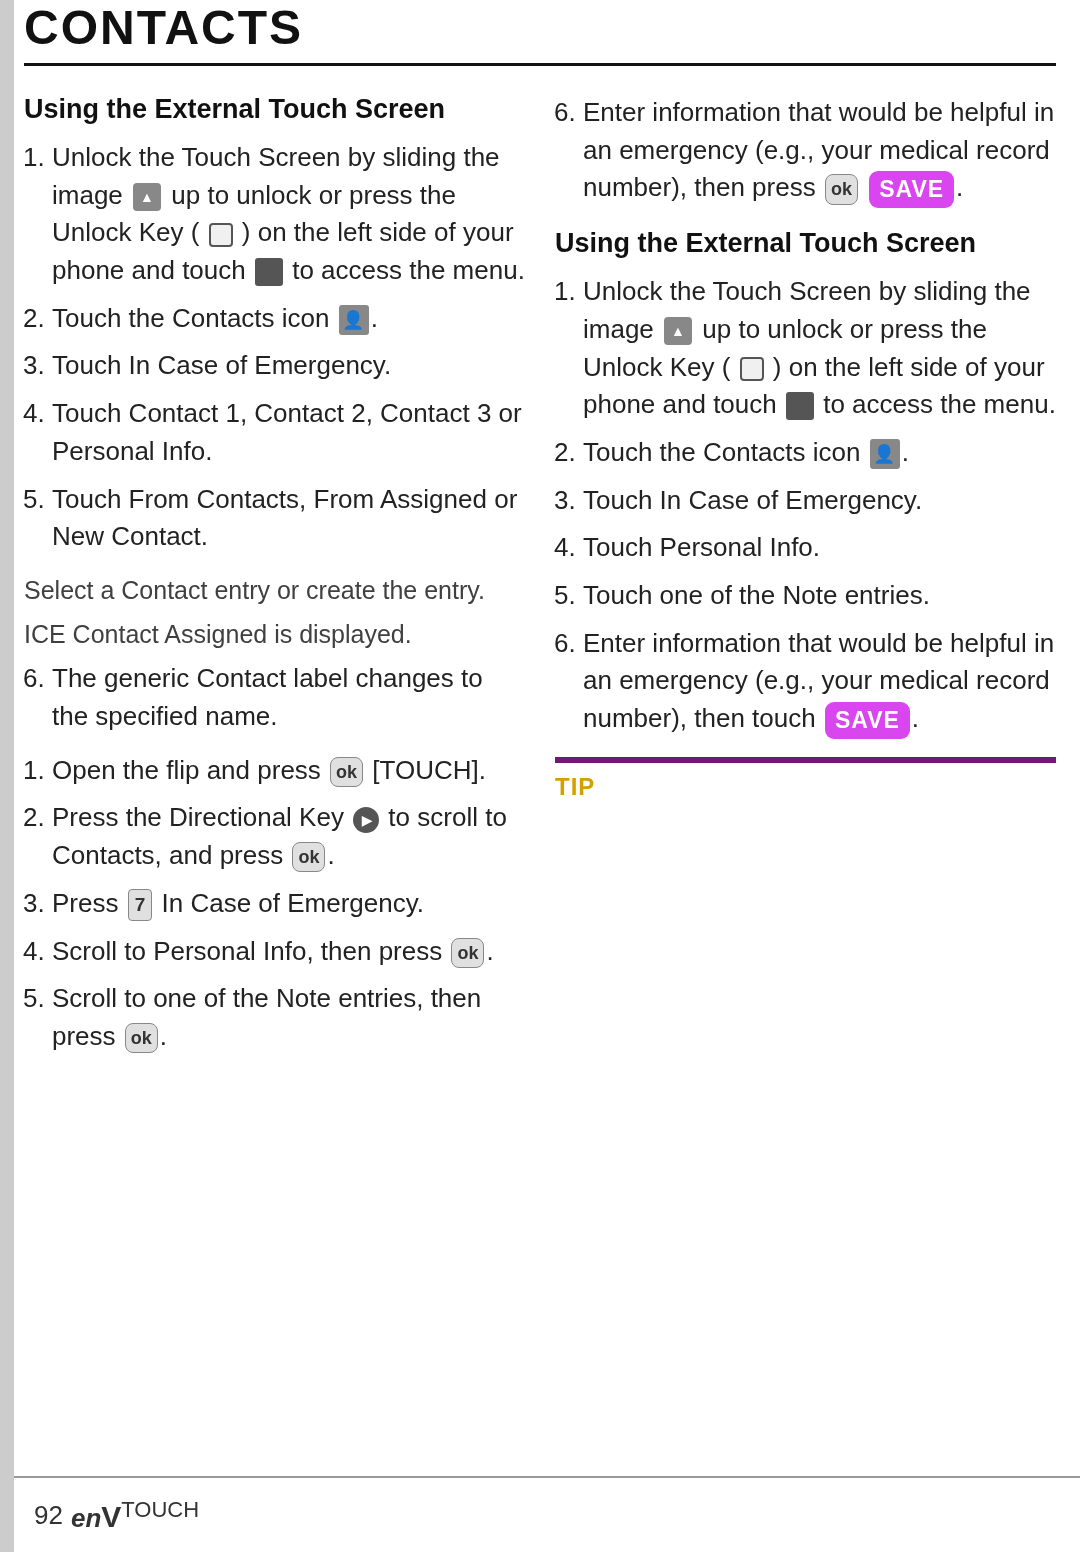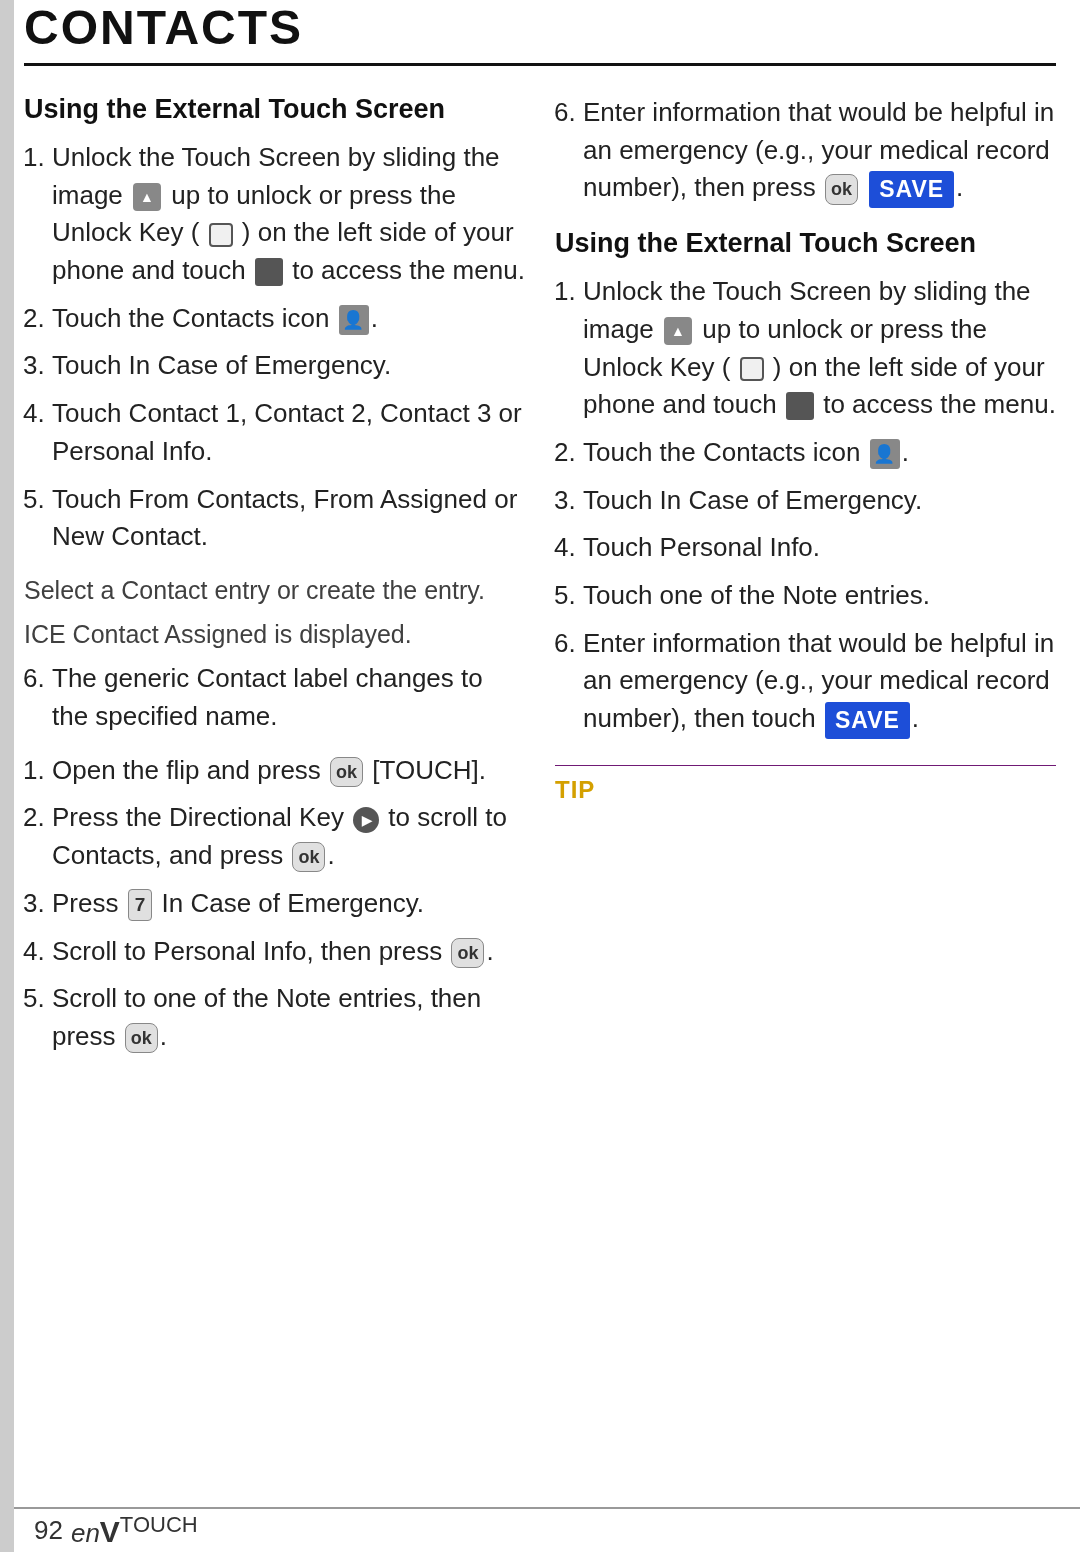--- a/index.html
+++ b/index.html
@@ -60,22 +60,22 @@
     }
     .sub-note {
       font-size: 25px;
       line-height: 1.45;
       margin-left: 0px;
       margin-bottom: 8px;
       color: #404040;
     }
     .bold { font-weight: 400; }
     .tip-box {
-      margin-top: 26px;
-      border-top: 1px solid #701a75;
+      margin-top: 18px;
+      border-top: 6px solid #701a75;
       padding-top: 10px;
     }
     .tip-label {
       color: #d4a000;
       font-weight: 900;
       font-size: 24px;
       letter-spacing: 1px;
       margin-bottom: 6px;
     }
     .tip-text {
@@ -188,62 +188,62 @@
       border-radius: 4px;
       font-size: 19px;
       padding: 1px 6px;
       vertical-align: middle;
       color: #333;
       font-weight: bold;
     }
     
     .save-btn {
       display: inline-block;
-      background: #1d4ed8;
+      background: #d946ef;
       color: #fff;
       font-size: 23px;
       font-weight: 900;
       padding: 2px 10px;
-      border-radius: 3px;
+      border-radius: 9px;
       vertical-align: middle;
       letter-spacing: 1px;
     }
     
     .ice-key {
       display: inline-block;
       background: #888;
       color: #fff;
       font-size: 19px;
       padding: 2px 7px;
       border-radius: 3px;
       vertical-align: middle;
     }
     .footer-bar {
       position: absolute;
       bottom: 0;
       left: 14px;
       right: 0;
-      height: 45px;
+      height: 76px;
       border-top: 2px solid #999;
       display: flex;
       align-items: center;
       padding-left: 20px;
       gap: 8px;
     }
     .footer-page-num {
       font-size: 26px;
       color: #333;
       font-weight: 500;
     }
     .footer-brand {
       font-size: 26px;
       color: #333;
     }
     .footer-brand .en {
-      font-weight: normal;
+      font-weight: bold;
       font-style: italic;
     }
     .footer-brand .V {
       font-weight: 900;
       font-size: 30px;
     }
     .footer-brand .touch {
       font-size: 22px;
       vertical-align: super;
     }

